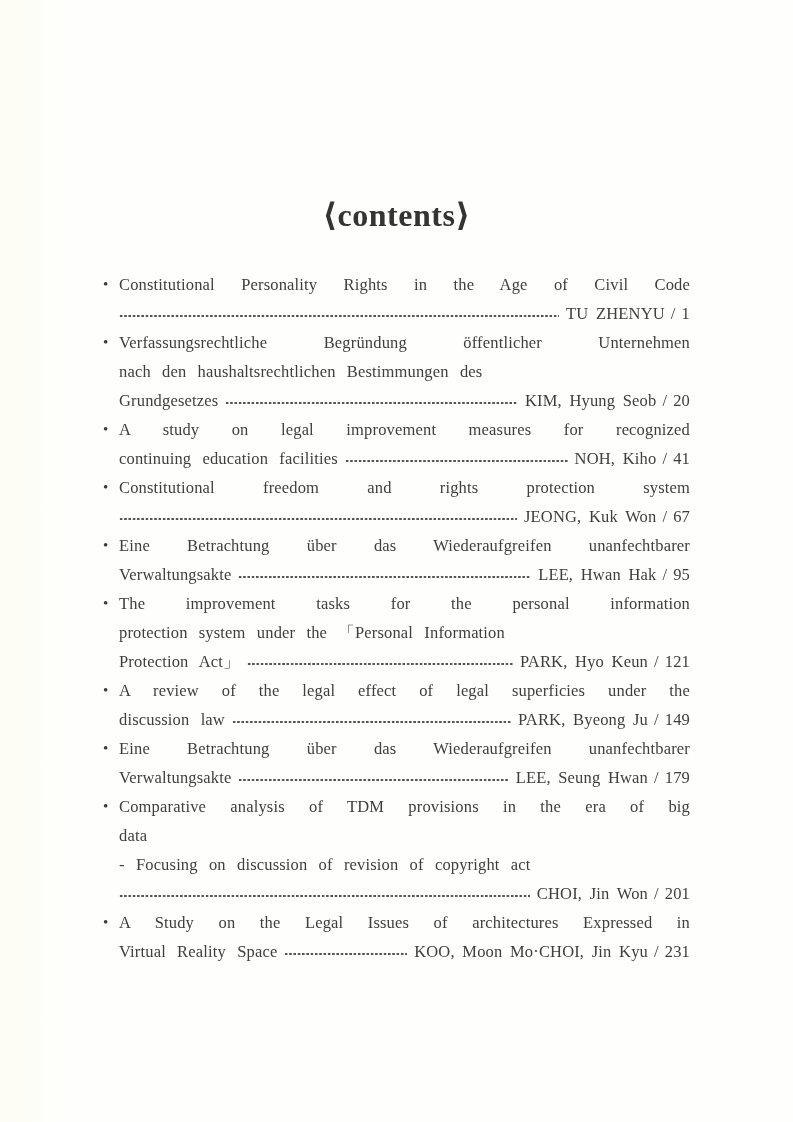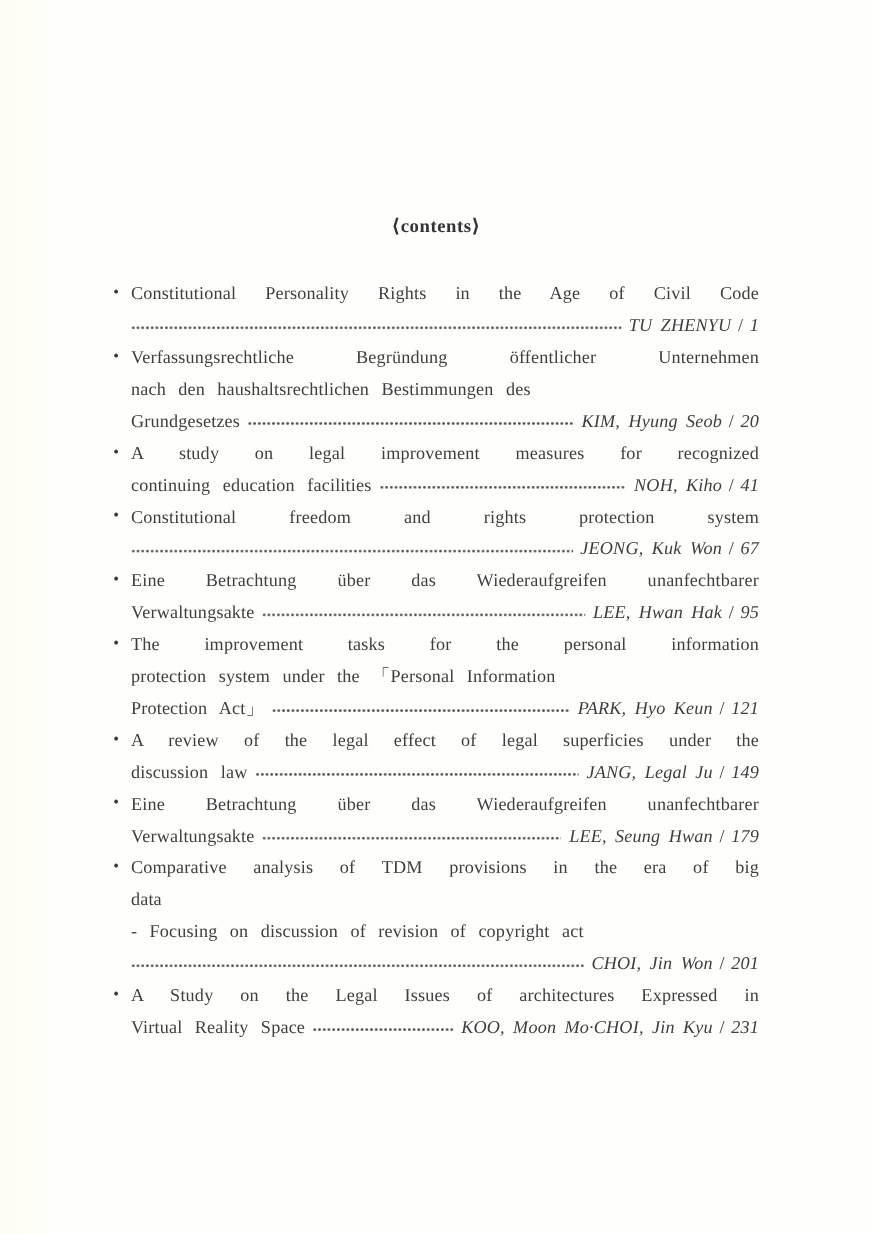--- a/index.html
+++ b/index.html
@@ -17,21 +17,21 @@
   .sheet {
     position: relative;
     width: 793px;
     height: 1122px;
     background: linear-gradient(90deg, #fdfdf3 0px, #fefefc 60px);
   }
   .title {
     margin: 0;
     padding-top: 196px;
     text-align: center;
-    font-size: 17px;
+    font-size: 32px;
     font-weight: 700;
     letter-spacing: 0.5px;
     color: #343434;
   }
   .content {
     width: 571px;
     margin: 36px 0 0 119px;
   }
   .entry { margin: 0; }
   .line {
@@ -60,21 +60,21 @@
   .dots {
     flex: 1 1 auto;
     align-self: stretch;
     margin: 0 7px;
     background-image: radial-gradient(circle, #555555 1.05px, rgba(85,85,85,0) 1.4px);
     background-size: 4.3px 4.3px;
     background-repeat: repeat-x;
     background-position: 0 15px;
   }
   .bullet + .dots { margin-left: 0; }
-  .author, .pagenum { white-space: nowrap; word-spacing: 0.2em; font-style: italic; }
+  .author, .pagenum { white-space: nowrap; word-spacing: 0.2em; }
   .sep { margin: 0 6px; }
 </style>
 </head>
 <body>
 
 <div class="sheet">
   <h1 class="title">⟨contents⟩</h1>
   <div class="content">
       <div class="entry">
         <div class="line just">
@@ -168,21 +168,21 @@
       </div>
       <div class="entry">
         <div class="line just">
           <span class="bullet">•</span>
           <span class="text">A review of the legal effect of legal superficies under the</span>
         </div>
         <div class="line leader">
           <span class="bullet"></span>
           <span class="prefix">discussion law</span>
           <span class="dots"></span>
-          <span class="author">JANG, Legal Ju</span>
+          <span class="author">PARK, Byeong Ju</span>
           <span class="sep">/</span>
           <span class="pagenum">149</span>
         </div>
       </div>
       <div class="entry">
         <div class="line just">
           <span class="bullet">•</span>
           <span class="text">Eine Betrachtung über das Wiederaufgreifen unanfechtbarer</span>
         </div>
         <div class="line leader">

